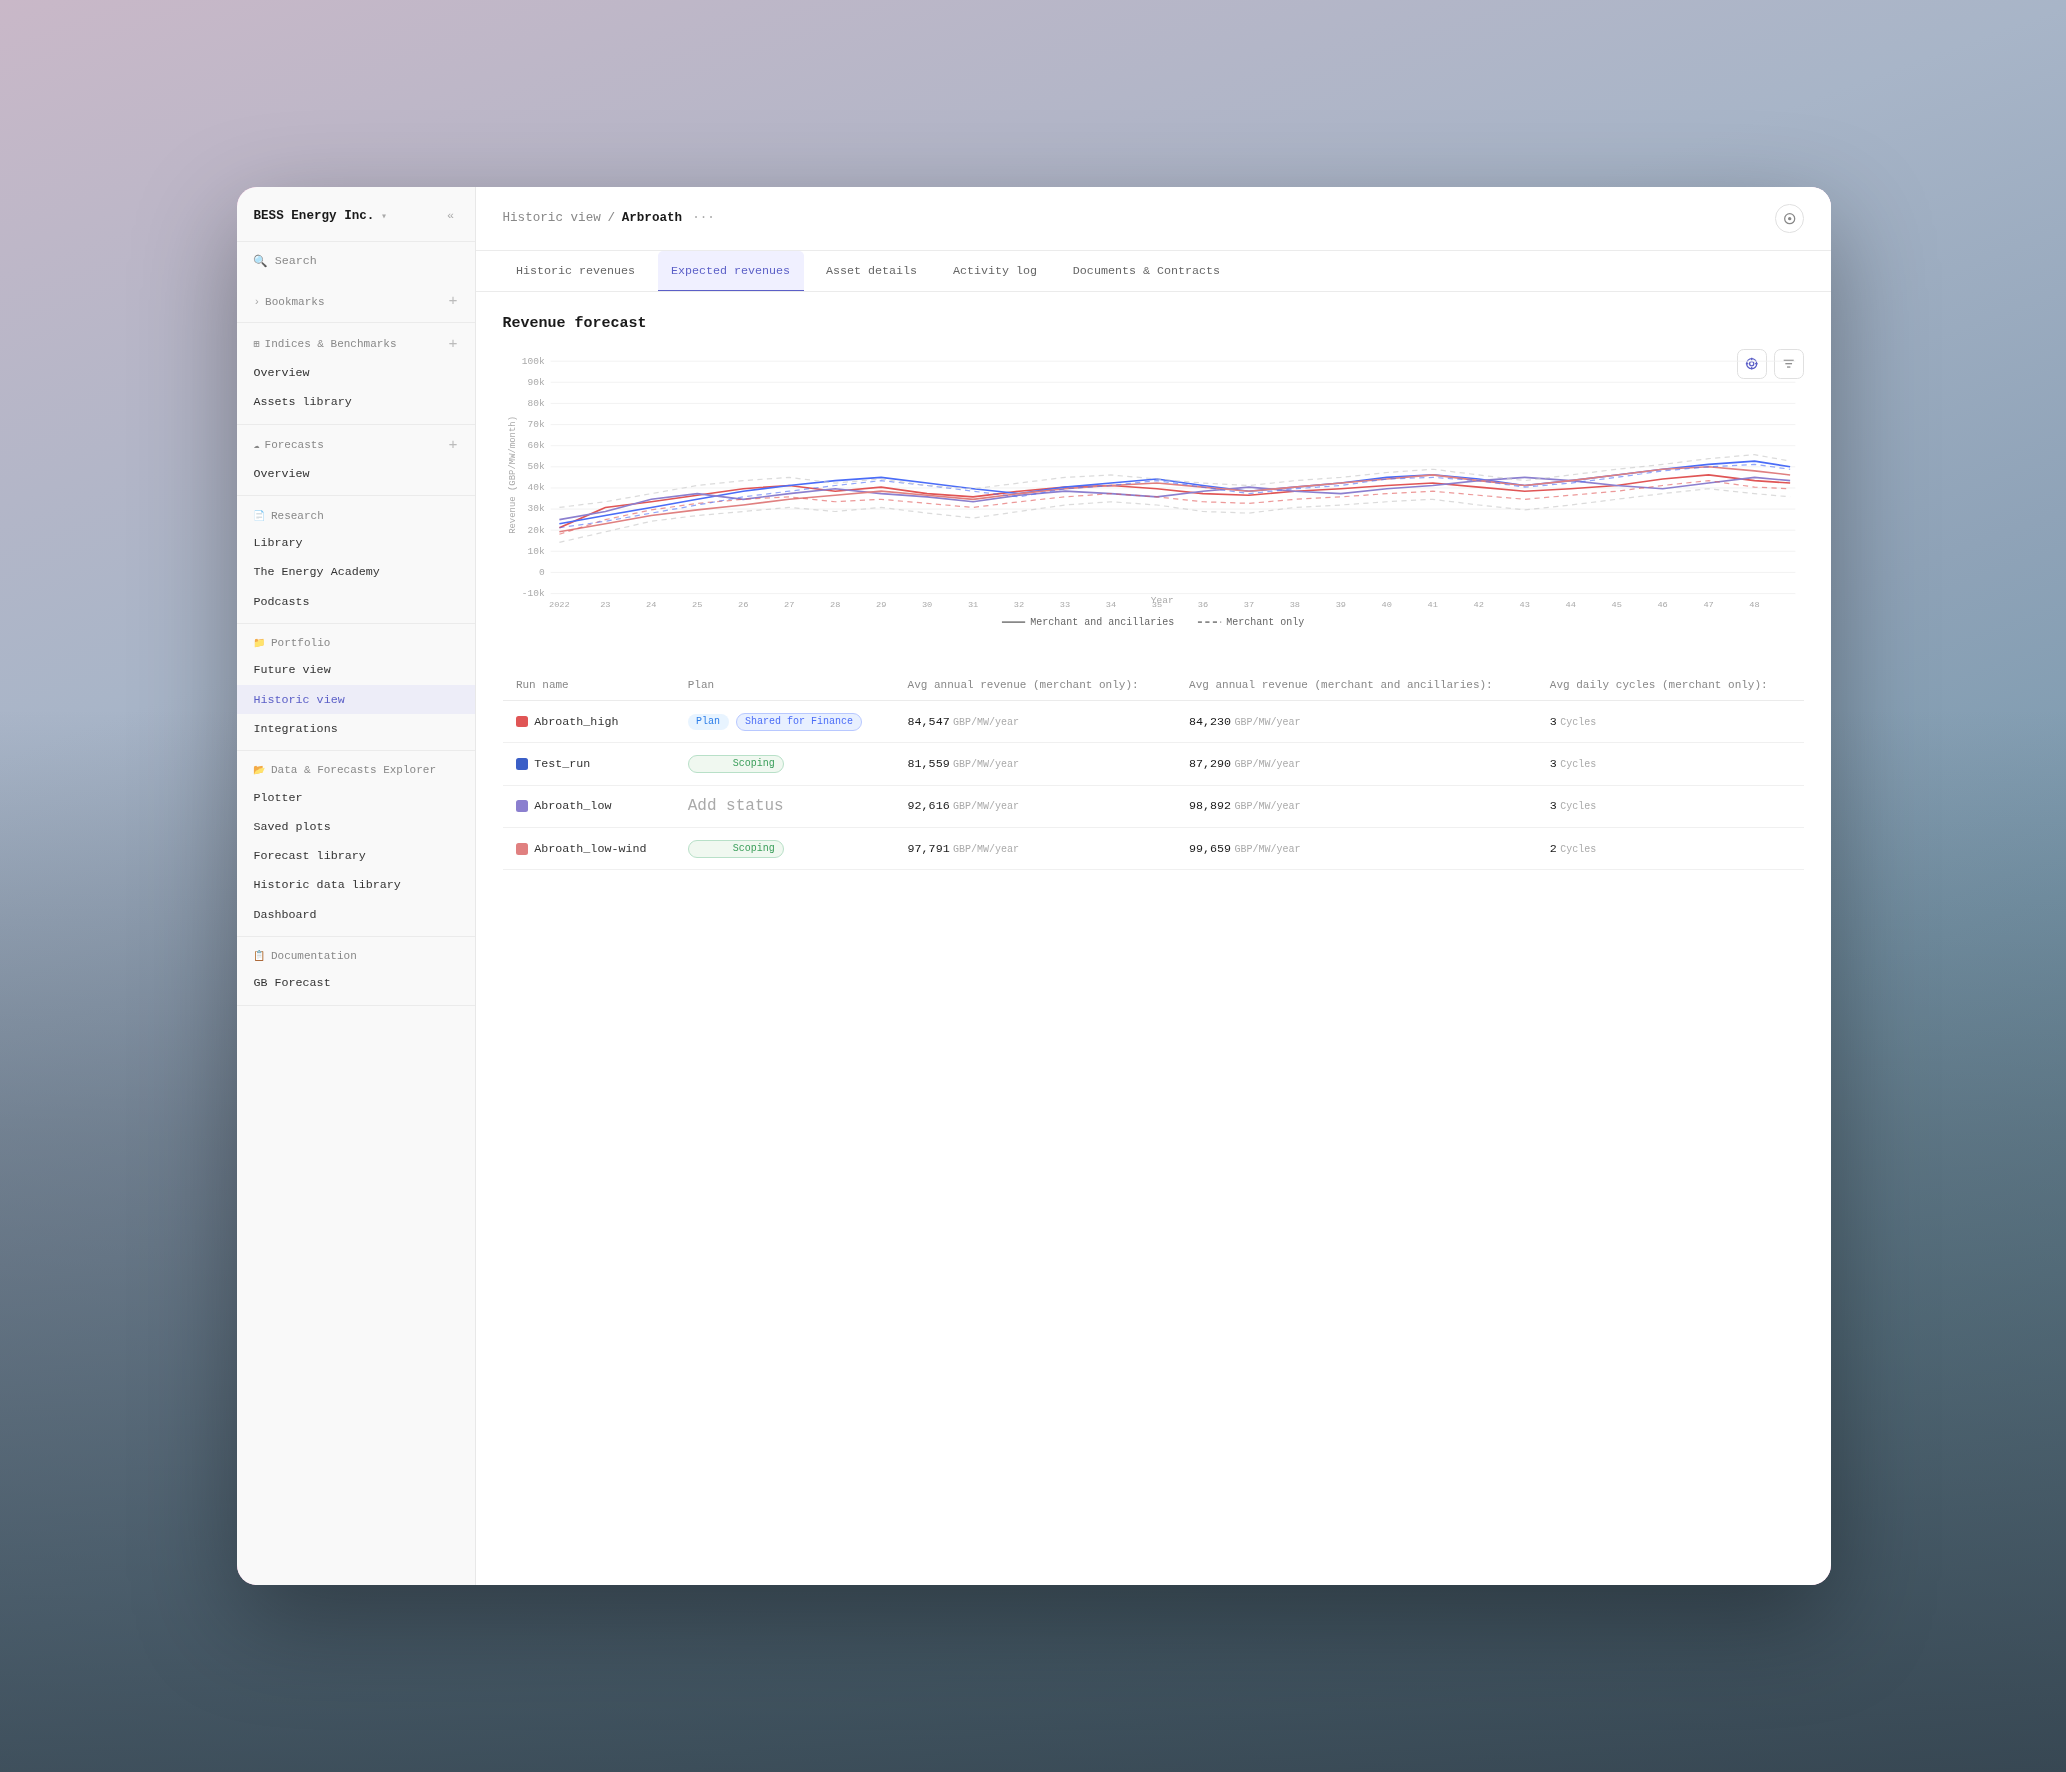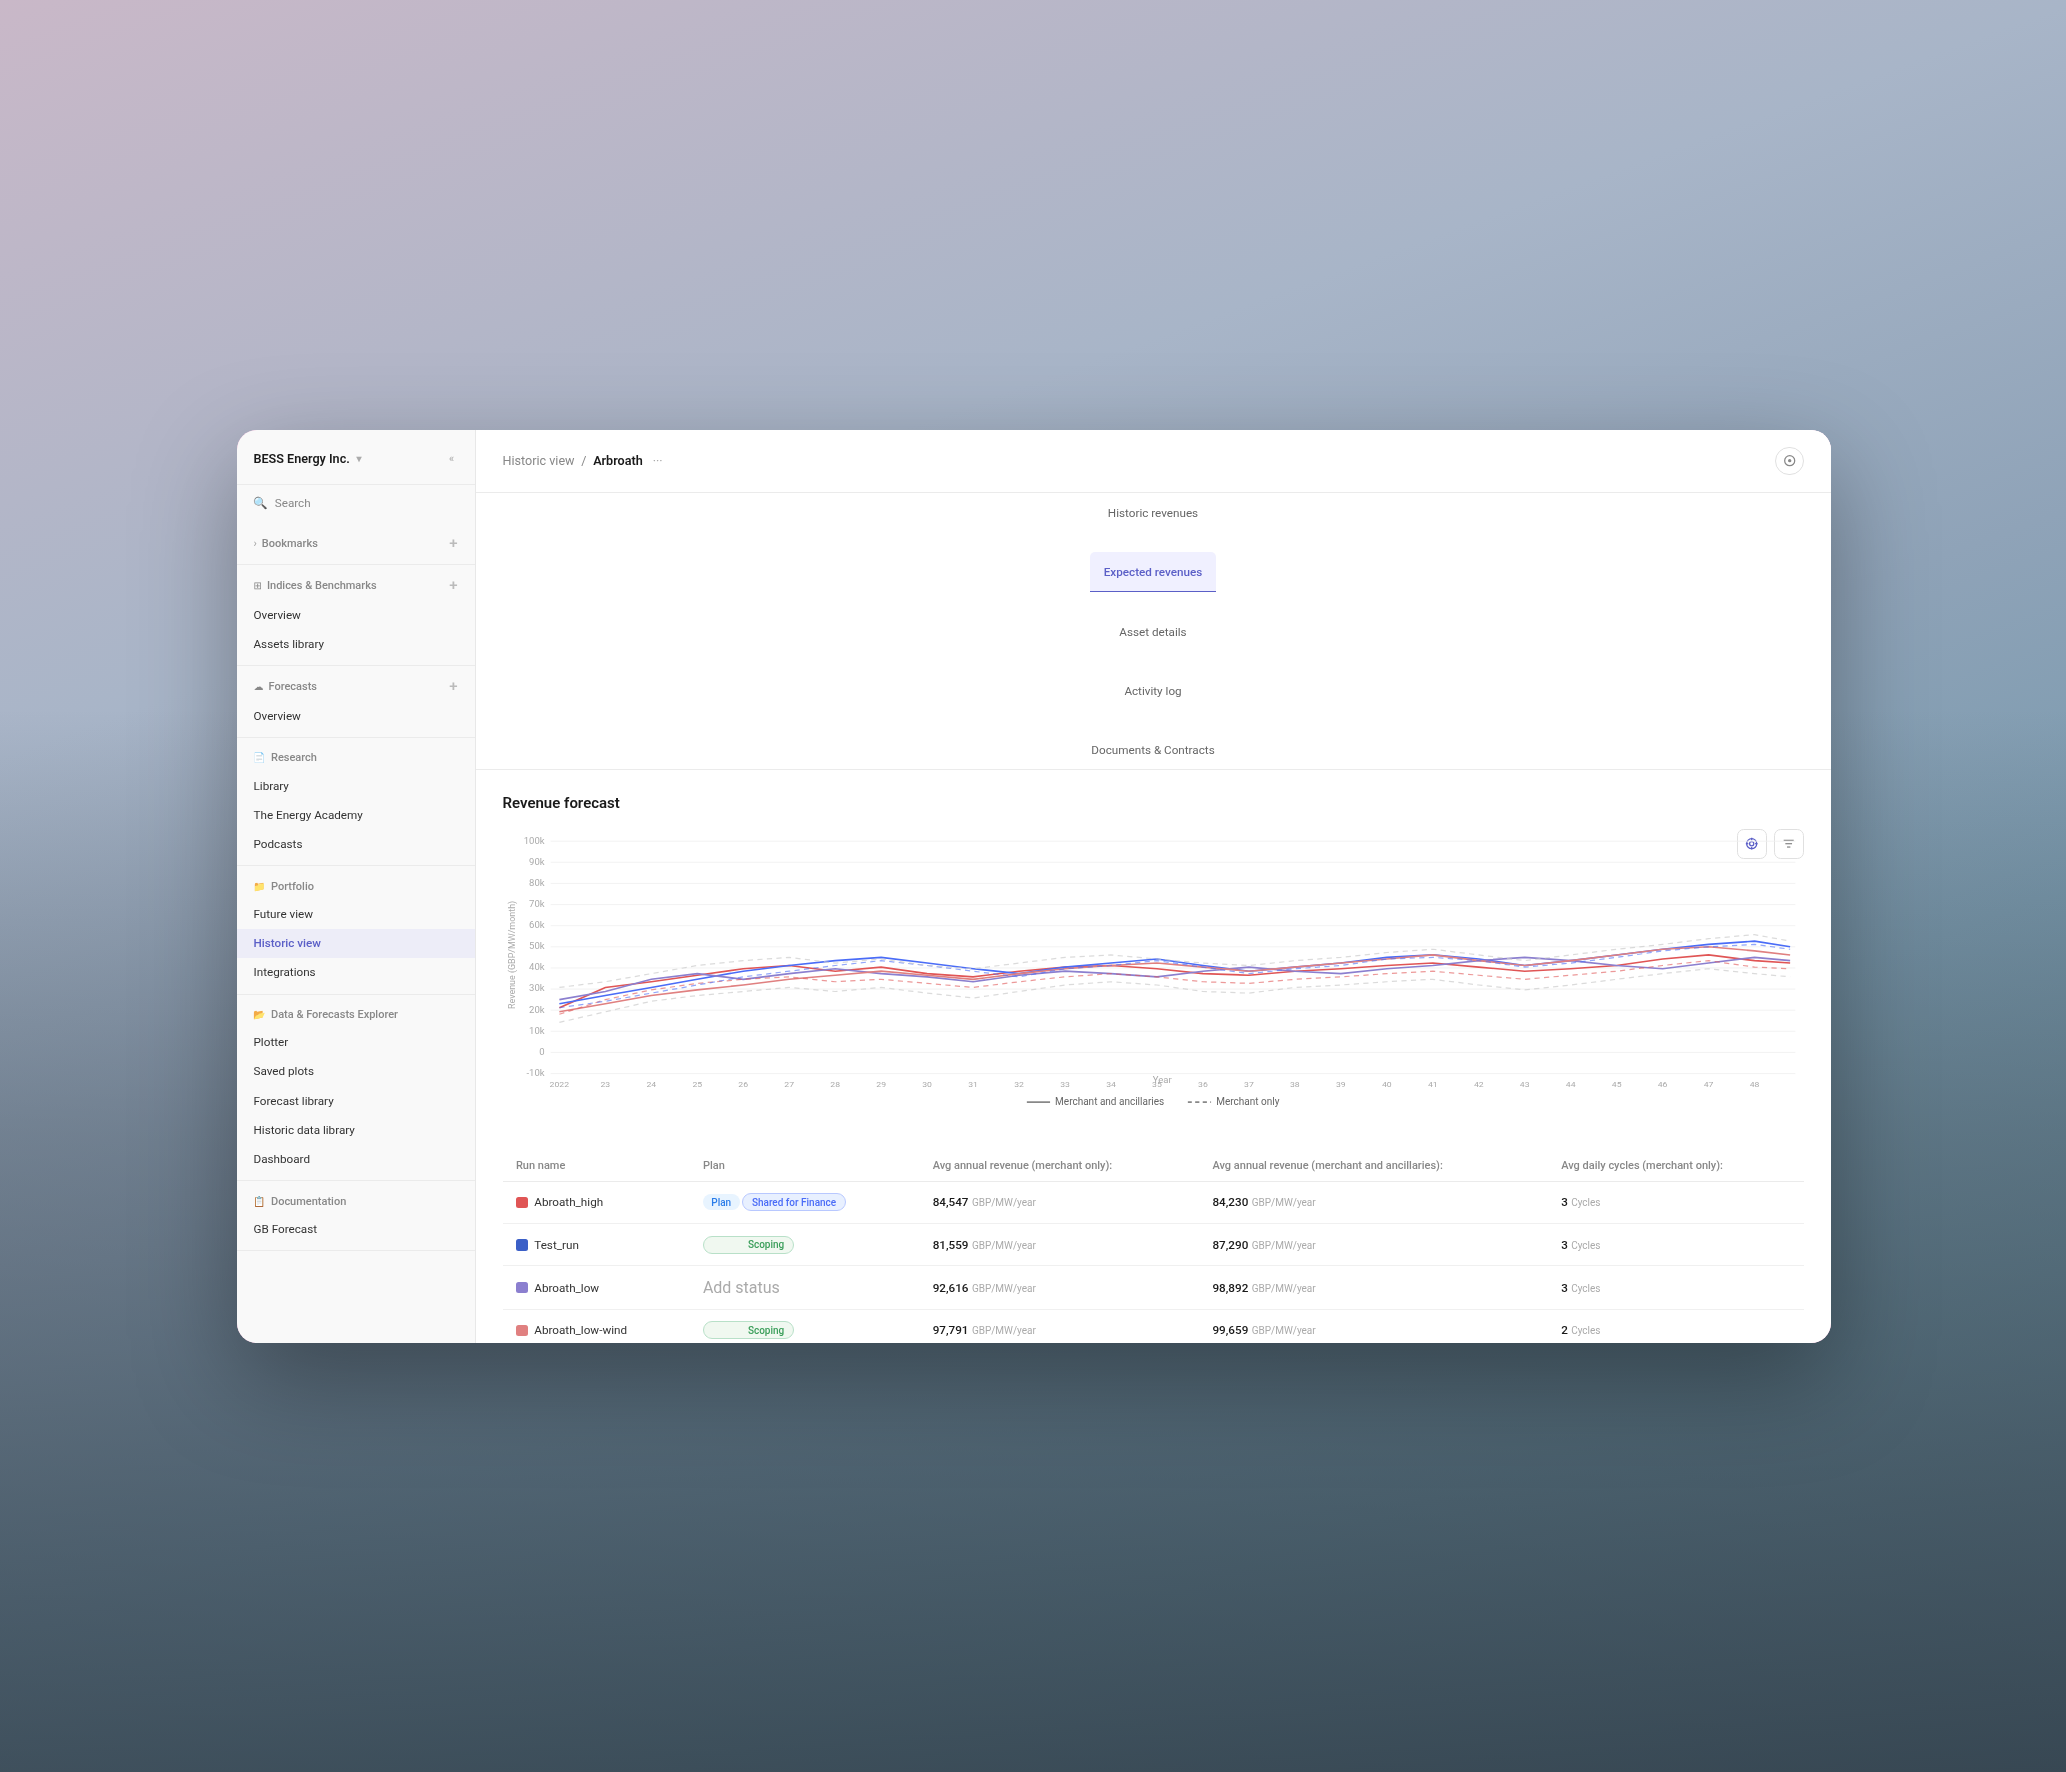--- a/index.html
+++ b/index.html
@@ -20,28 +20,29 @@
       position: absolute;
       bottom: 0;
       left: 0;
       right: 0;
       height: 60%;
       background: linear-gradient(180deg, transparent 0%, rgba(60,70,80,0.4) 40%, rgba(40,50,60,0.7) 100%);
       pointer-events: none;
     }
     .app-window {
       width: 1594px;
-      height: 913px;
+      height: 1398px;
       background: #f9a8d4;
       border-radius: 20px;
       display: flex;
       overflow: hidden;
       box-shadow: 0 34px 101px rgba(0,0,0,0.35);
       position: relative;
       z-index: 1;
+      font-family: Liberation Mono, monospace;
     }
     
     .sidebar {
       width: 239px;
       min-width: 239px;
       background: #f9f9f9;
       border-right: 0.8px solid #e8e8e8;
       display: flex;
       flex-direction: column;
       overflow-y: auto;
@@ -161,22 +162,21 @@
       background: #fff;
       font-size: 12.6px;
     }
     
     .tabs-bar {
       display: flex;
       align-items: center;
       padding: 0 27px;
       border-bottom: 0.8px solid #ebebeb;
       background: #fff;
-      gap: 19px;
-      flex-direction: column;
+      gap: 9px;
     }
     .tab {
       padding: 13.4px 13.4px 11.7px 13.4px;
       font-size: 11.7px;
       color: #666;
       cursor: pointer;
       border-bottom: 1.7px solid transparent;
       white-space: nowrap;
       transition: color 0.1s;
     }

